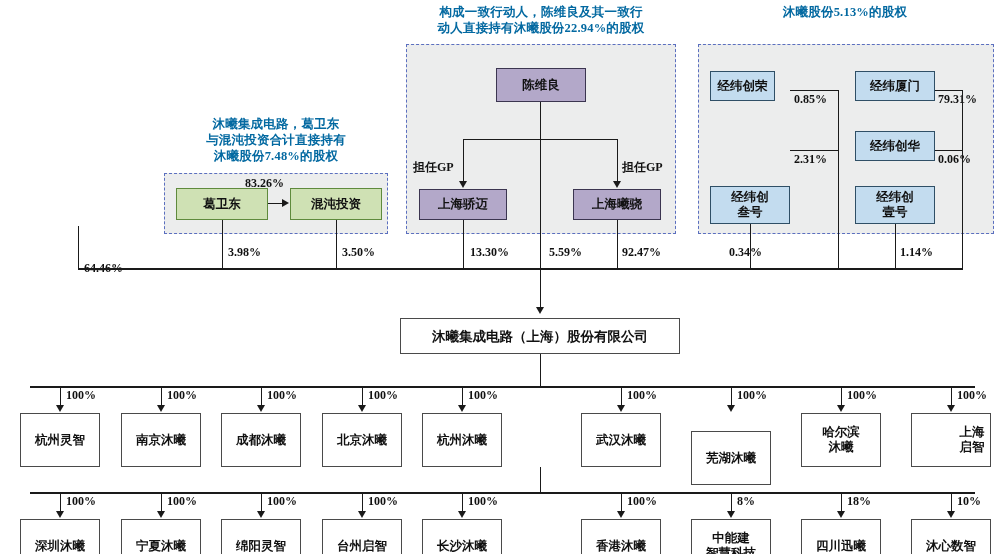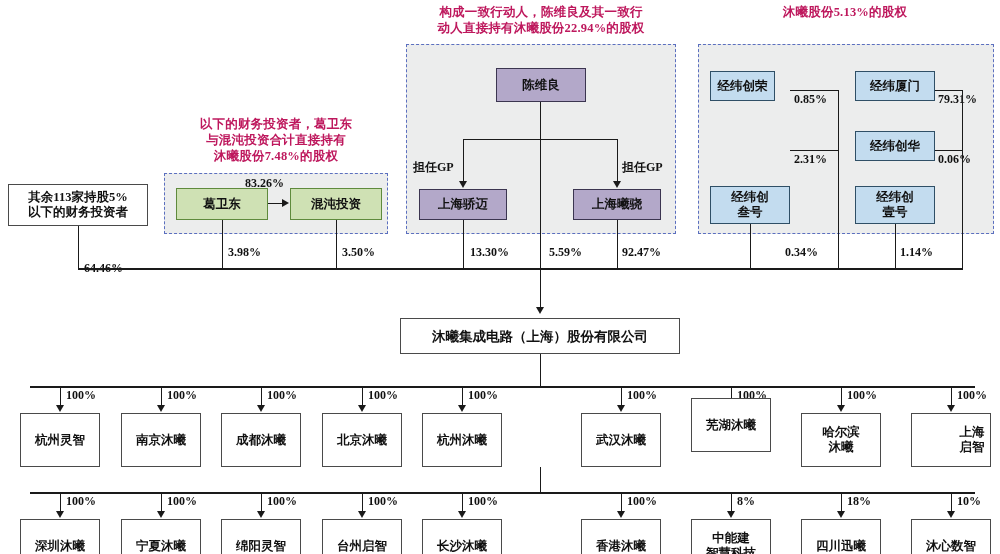--- a/index.html
+++ b/index.html
@@ -7,21 +7,21 @@
     width:1000px;height:554px;background:#fff;overflow:hidden;
     font-family:"Liberation Serif","DejaVu Serif",serif;
     color:#111;position:relative;
   }
   #stage{position:absolute;left:0;top:0;width:1000px;height:554px;}
   .abs{position:absolute;box-sizing:border-box;}
 
   
   .caption{
     font-size:12.5px;line-height:16px;font-weight:bold;text-align:center;
-    color:#be185d;letter-spacing:.2px;
+    color:#0369a1;letter-spacing:.2px;
   }
 
   
   .dashgroup{
     border:1.4px dashed #5b6fbf;background:#eceded;
   }
 
   
   .node{
     border:1.2px solid #4a4a4a;background:#fff;
@@ -62,33 +62,29 @@
   <div class="abs caption" style="left:408px;top:4px;width:266px;">
     <div>构成一致行动人，陈维良及其一致行</div>
     <div>动人直接持有沐曦股份22.94%的股权</div>
   </div>
 
   <div class="abs caption" style="left:700px;top:4px;width:290px;">
     <div>沐曦股份5.13%的股权</div>
   </div>
 
   <div class="abs caption" style="left:163px;top:116px;width:226px;">
-    <div>以下的财务投资者，葛卫东</div>
+    <div>沐曦集成电路，葛卫东</div>
     <div>与混沌投资合计直接持有</div>
     <div>沐曦股份7.48%的股权</div>
   </div>
 
   <div class="abs dashgroup" style="left:406px;top:44px;width:270px;height:190px;"></div>
   <div class="abs dashgroup" style="left:698px;top:44px;width:296px;height:190px;"></div>
   <div class="abs dashgroup" style="left:164px;top:173px;width:224px;height:61px;"></div>
 
-  <div class="abs node plain twoline" style="left:8px;top:184px;width:140px;height:42px;">
-    <div>其余113家持股5%</div>
-    <div>以下的财务投资者</div>
-  </div>
   <div class="abs vline" style="left:78px;top:226px;height:43px;"></div>
   <div class="abs pct" style="left:84px;top:261px;font-family:Liberation Serif, serif;">64.46%</div>
 
   <div class="abs node green" style="left:176px;top:188px;width:92px;height:32px;">
     <span>葛卫东</span>
   </div>
   <div class="abs node green" style="left:290px;top:188px;width:92px;height:32px;">
     <span>混沌投资</span>
   </div>
 
@@ -149,21 +145,21 @@
     <div>壹号</div>
   </div>
 
   <div class="abs hline" style="left:790px;top:90px;width:49px;"></div>
   <div class="abs pct" style="left:794px;top:92px;">0.85%</div>
   <div class="abs hline" style="left:790px;top:150px;width:49px;"></div>
   <div class="abs pct" style="left:794px;top:152px;">2.31%</div>
   <div class="abs vline" style="left:838px;top:90px;height:179px;"></div>
 
   <div class="abs vline" style="left:750px;top:224px;height:45px;"></div>
-  <div class="abs pct" style="left:785px;top:245px;">0.34%</div>
+  <div class="abs pct" style="left:729px;top:245px;">0.34%</div>
 
   <div class="abs hline" style="left:935px;top:90px;width:28px;"></div>
   <div class="abs pct" style="left:938px;top:92px;">79.31%</div>
   <div class="abs hline" style="left:935px;top:150px;width:28px;"></div>
   <div class="abs pct" style="left:938px;top:152px;">0.06%</div>
   <div class="abs vline" style="left:962px;top:90px;height:179px;"></div>
   <div class="abs vline" style="left:895px;top:224px;height:45px;"></div>
   <div class="abs pct" style="left:900px;top:245px;">1.14%</div>
 
   <div class="abs bus" style="left:78px;top:268px;width:885px;"></div>
@@ -224,21 +220,21 @@
   </div>
   <div class="abs node plain" style="left:322px;top:413px;width:80px;height:54px;">
     <span>北京沐曦</span>
   </div>
   <div class="abs node plain" style="left:422px;top:413px;width:80px;height:54px;">
     <span>杭州沐曦</span>
   </div>
   <div class="abs node plain" style="left:581px;top:413px;width:80px;height:54px;">
     <span>武汉沐曦</span>
   </div>
-  <div class="abs node plain" style="left:691px;top:398px;width:80px;height:54px;">
+  <div class="abs node plain" style="left:691px;top:431px;width:80px;height:54px;">
     <span>芜湖沐曦</span>
   </div>
   <div class="abs node plain twoline" style="left:801px;top:413px;width:80px;height:54px;">
     <div>哈尔滨</div>
     <div>沐曦</div>
   </div>
   <div class="abs node plain" style="left:911px;top:413px;width:80px;height:54px;padding-left:42px;">
     <span>上海启智</span>
   </div>
 

